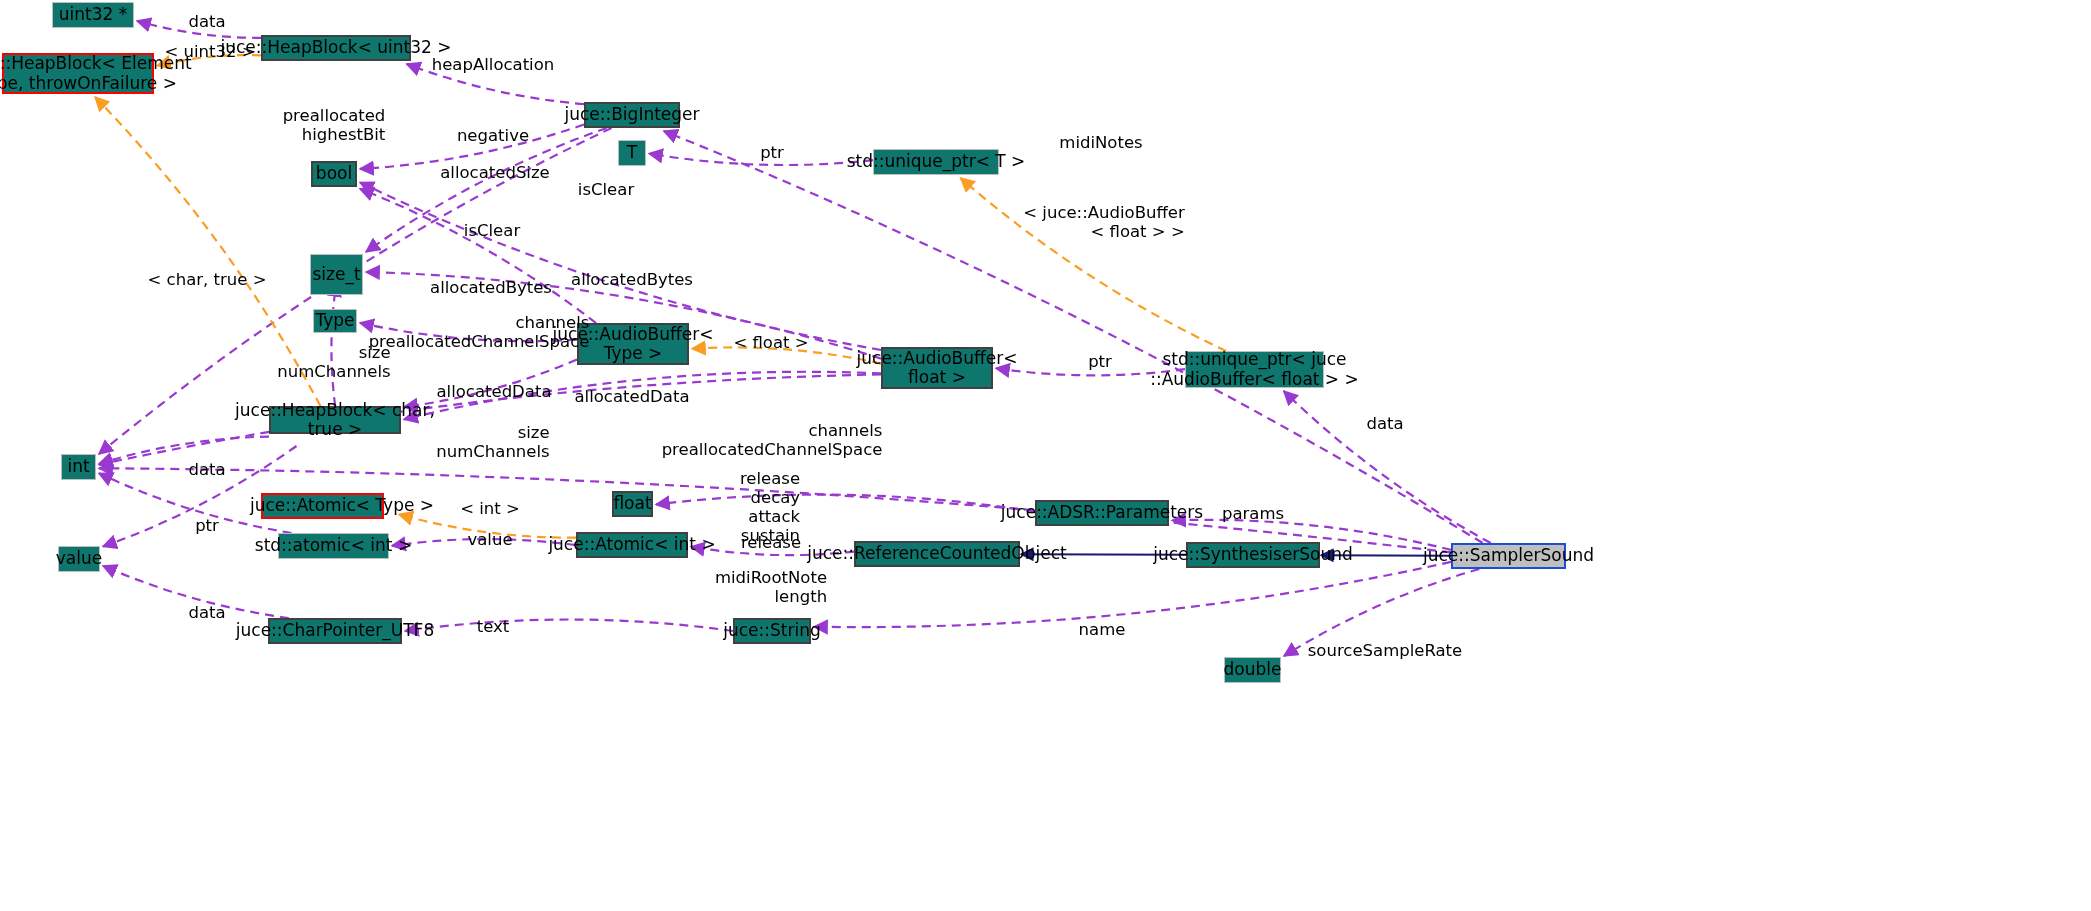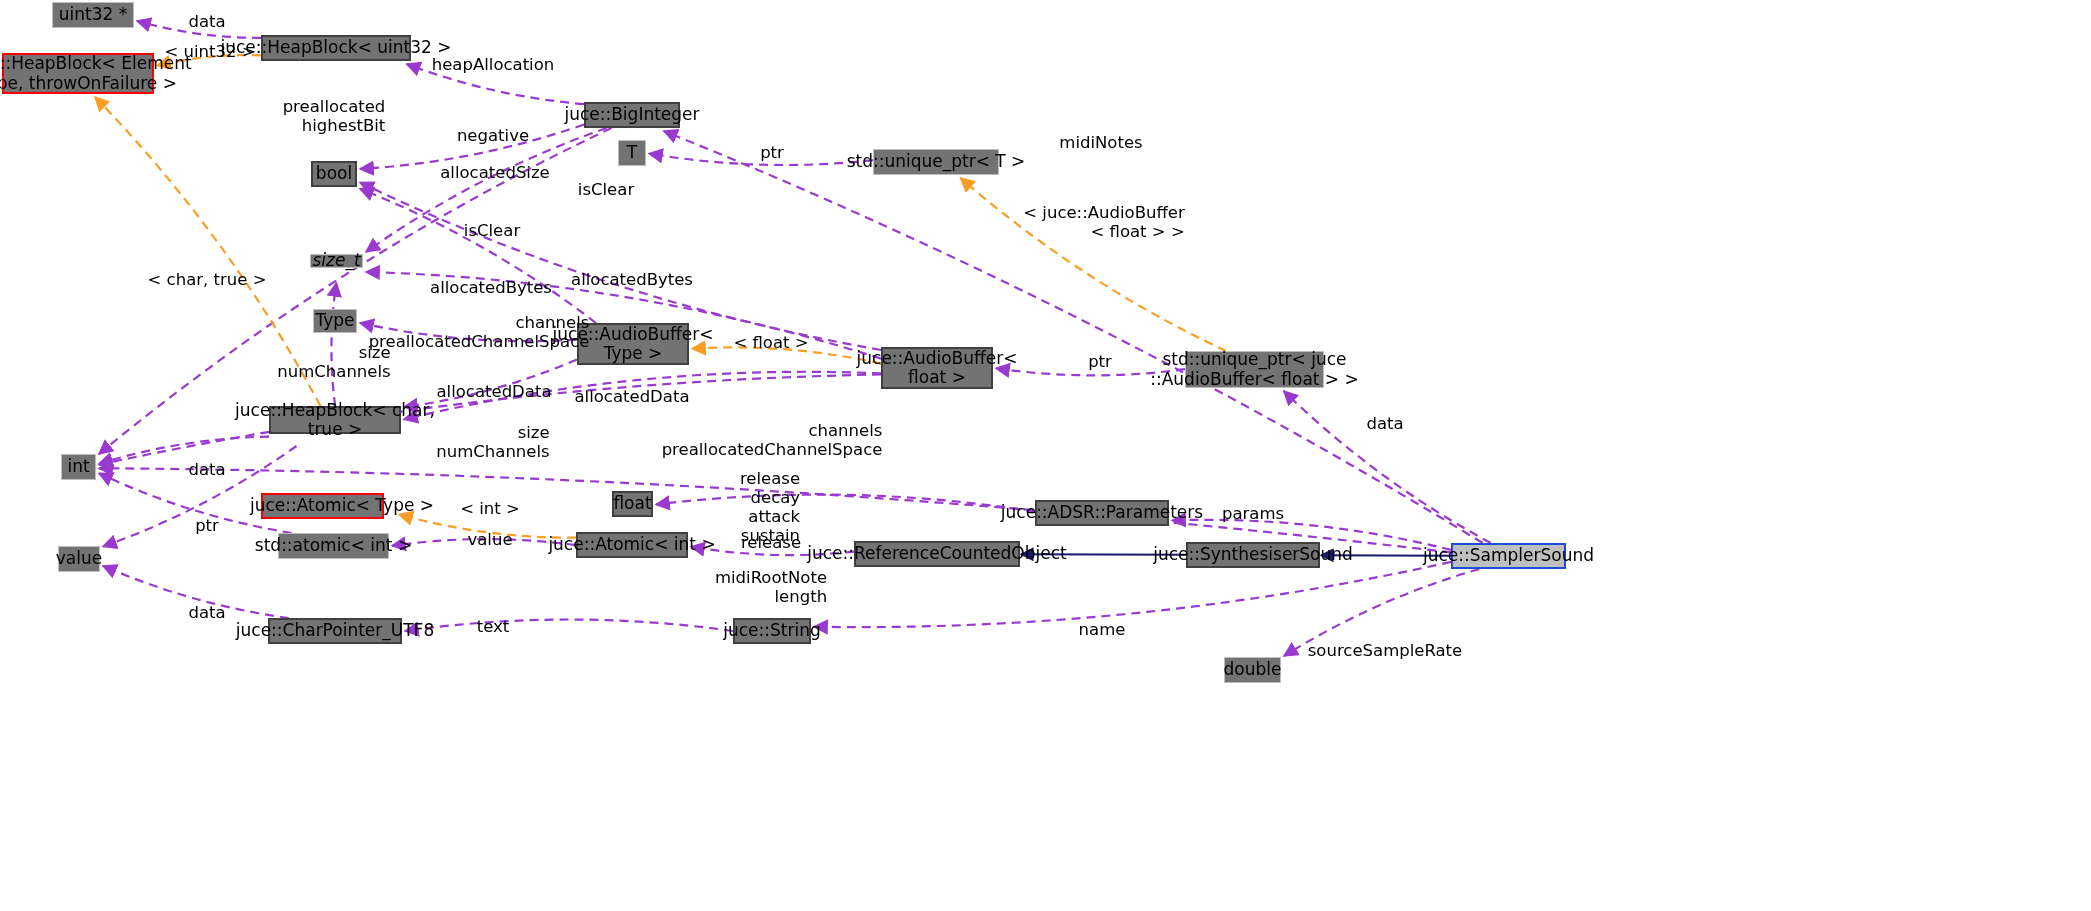--- a/index.html
+++ b/index.html
@@ -24,21 +24,21 @@
     height: 911px;
     pointer-events: none;
   }
   .node {
     position: absolute;
     box-sizing: border-box;
     display: flex;
     align-items: center;
     justify-content: center;
     text-align: center;
-    background: #737373;
+    background: #0f766e;
     font-size: 17px;
     line-height: 1.12;
     color: #000000;
     white-space: pre;
     padding: 0 5px;
   }
   .node.thin   { border: 1px solid #bfbfbf; }
   .node.thick  { border: 2px solid #404040; }
   .node.redbox { border: 2px solid #ff0000; }
   .node.filled { background: #bfbfbf; border: 2px solid #1d4ed8; }
@@ -106,21 +106,21 @@
       <path d="M 1451 555.7749510763209 Q 1386 555.5205479452054 1321 555.26614481409" fill="none" stroke="#191970" stroke-width="2" marker-end="url(#arrow-inherit)"></path>
     </svg>
 <div class="node thin" style="left: 52px; top: 2px; width: 82px; height: 26px;">uint32 *</div>
     <div class="node redbox" style="left: 2px; top: 53px; width: 152px; height: 41px;">juce::HeapBlock&lt; Element
 Type, throwOnFailure &gt;</div>
     <div class="node thick" style="left: 261px; top: 35px; width: 150px; height: 26px;">juce::HeapBlock&lt; uint32 &gt;</div>
     <div class="node thick" style="left: 584px; top: 102px; width: 96px; height: 26px;">juce::BigInteger</div>
     <div class="node thick" style="left: 311px; top: 161px; width: 46px; height: 26px;">bool</div>
     <div class="node thin" style="left: 618px; top: 140px; width: 28px; height: 26px;">T</div>
     <div class="node thin" style="left: 873px; top: 149px; width: 126px; height: 26px;">std::unique_ptr&lt; T &gt;</div>
-    <div class="node thin" style="left: 310px; top: 254px; width: 53px; height: 14px; font-style: italic;">size_t</div>
+    <div class="node thin" style="left: 310px; top: 254px; width: 53px; height: 41px;">size_t</div>
     <div class="node thin" style="left: 313px; top: 309px; width: 44px; height: 24px;">Type</div>
     <div class="node thick" style="left: 577px; top: 323px; width: 112px; height: 42px;">juce::AudioBuffer&lt;
 Type &gt;</div>
     <div class="node thick" style="left: 881px; top: 347px; width: 112px; height: 42px;">juce::AudioBuffer&lt;
 float &gt;</div>
     <div class="node thin" style="left: 1185px; top: 351px; width: 139px; height: 37px;">std::unique_ptr&lt; juce
 ::AudioBuffer&lt; float &gt; &gt;</div>
     <div class="node thick" style="left: 269px; top: 406px; width: 132px; height: 28px;">juce::HeapBlock&lt; char,
 true &gt;</div>
     <div class="node thin" style="left: 61px; top: 454px; width: 35px; height: 26px;">int</div>
@@ -132,21 +132,21 @@
     <div class="node thick" style="left: 854px; top: 541px; width: 166px; height: 26px;">juce::ReferenceCountedObject</div>
     <div class="node thick" style="left: 1186px; top: 542px; width: 134px; height: 26px;">juce::SynthesiserSound</div>
     <div class="node filled" style="left: 1451px; top: 543px; width: 115px; height: 26px;">juce::SamplerSound</div>
     <div class="node thin" style="left: 58px; top: 546px; width: 42px; height: 26px;">value</div>
     <div class="node thick" style="left: 268px; top: 618px; width: 134px; height: 26px;">juce::CharPointer_UTF8</div>
     <div class="node thick" style="left: 733px; top: 618px; width: 78px; height: 26px;">juce::String</div>
     <div class="node thin" style="left: 1224px; top: 657px; width: 57px; height: 26px;">double</div>
     <div class="edge-label" style="left: 207px; top: 12px;">data</div>
     <div class="edge-label" style="left: 210px; top: 42px;">&lt; uint32 &gt;</div>
     <div class="edge-label" style="left: 493px; top: 55px;">heapAllocation</div>
-    <div class="edge-label" style="left: 334px; top: 97px;">preallocated
+    <div class="edge-label" style="left: 334px; top: 106px;">preallocated
 highestBit</div>
     <div class="edge-label" style="left: 493px; top: 126px;">negative</div>
     <div class="edge-label" style="left: 772px; top: 143px;">ptr</div>
     <div class="edge-label" style="left: 1101px; top: 133px;">midiNotes</div>
     <div class="edge-label" style="left: 495px; top: 163px;">allocatedSize</div>
     <div class="edge-label" style="left: 606px; top: 180px;">isClear</div>
     <div class="edge-label" style="left: 1104px; top: 203px;">&lt; juce::AudioBuffer
 &lt; float &gt; &gt;</div>
     <div class="edge-label" style="left: 492px; top: 221px;">isClear</div>
     <div class="edge-label" style="left: 207px; top: 270px;">&lt; char, true &gt;</div>

